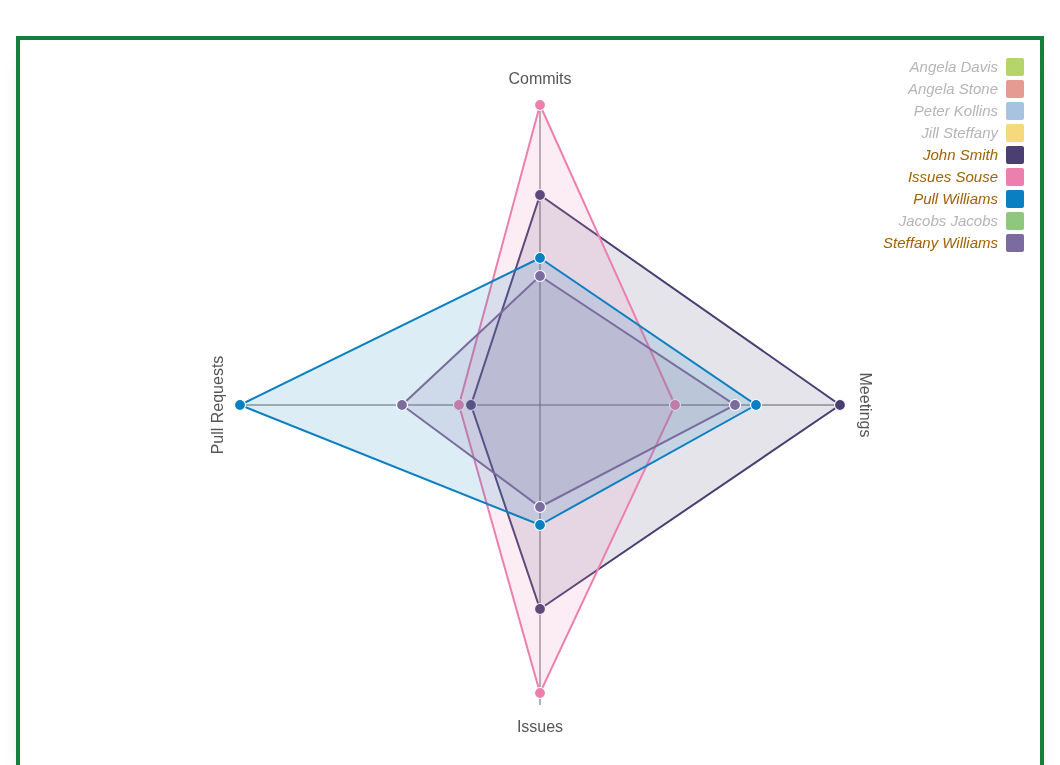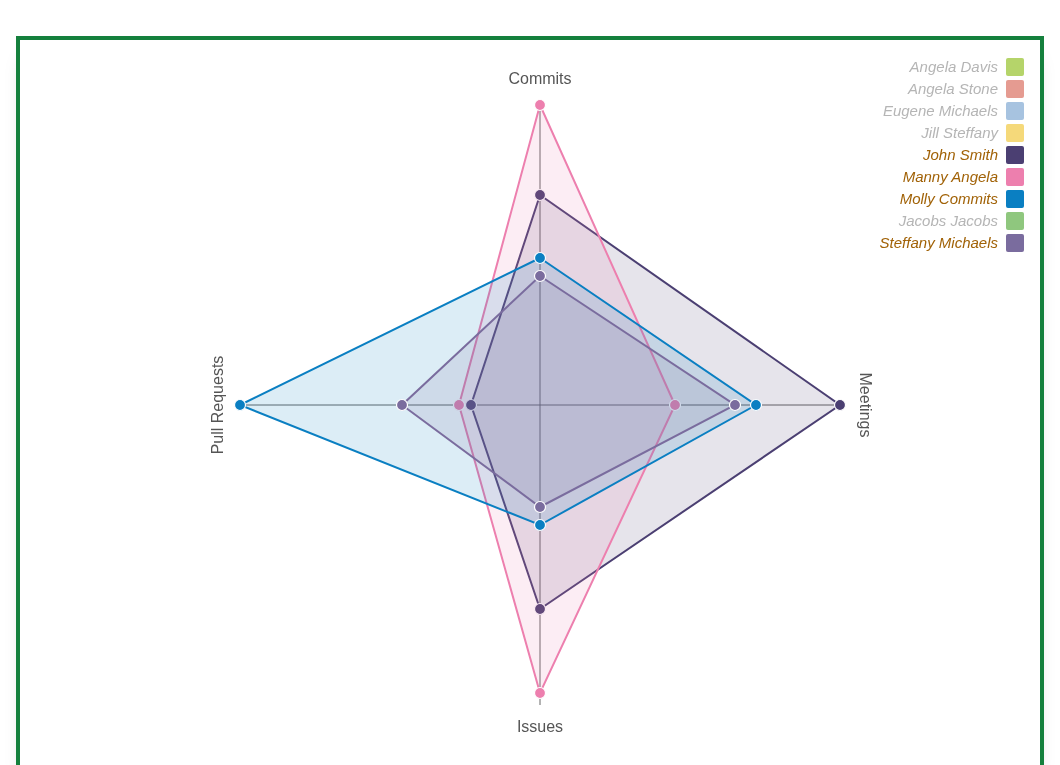--- a/index.html
+++ b/index.html
@@ -97,41 +97,41 @@
   <div class="legend" id="legend">
       <div class="legend-row">
         <span class="legend-label off">Angela Davis</span>
         <span class="swatch" style="background: rgb(181, 212, 106);"></span>
       </div>
       <div class="legend-row">
         <span class="legend-label off">Angela Stone</span>
         <span class="swatch" style="background: rgb(229, 155, 145);"></span>
       </div>
       <div class="legend-row">
-        <span class="legend-label off">Eugene Michaels</span>
+        <span class="legend-label off">Peter Kollins</span>
         <span class="swatch" style="background: rgb(167, 195, 224);"></span>
       </div>
       <div class="legend-row">
         <span class="legend-label off">Jill Steffany</span>
         <span class="swatch" style="background: rgb(245, 217, 122);"></span>
       </div>
       <div class="legend-row">
         <span class="legend-label on">John Smith</span>
         <span class="swatch" style="background: rgb(75, 63, 114);"></span>
       </div>
       <div class="legend-row">
-        <span class="legend-label on">Manny Angela</span>
+        <span class="legend-label on">Issues Souse</span>
         <span class="swatch" style="background: rgb(237, 127, 174);"></span>
       </div>
       <div class="legend-row">
-        <span class="legend-label on">Molly Commits</span>
+        <span class="legend-label on">Pull Williams</span>
         <span class="swatch" style="background: rgb(10, 127, 194);"></span>
       </div>
       <div class="legend-row">
         <span class="legend-label off">Jacobs Jacobs</span>
         <span class="swatch" style="background: rgb(143, 199, 126);"></span>
       </div>
       <div class="legend-row">
-        <span class="legend-label on">Steffany Michaels</span>
+        <span class="legend-label on">Steffany Williams</span>
         <span class="swatch" style="background: rgb(122, 108, 158);"></span>
       </div>
     </div>
 </div>
 
 </body></html>

